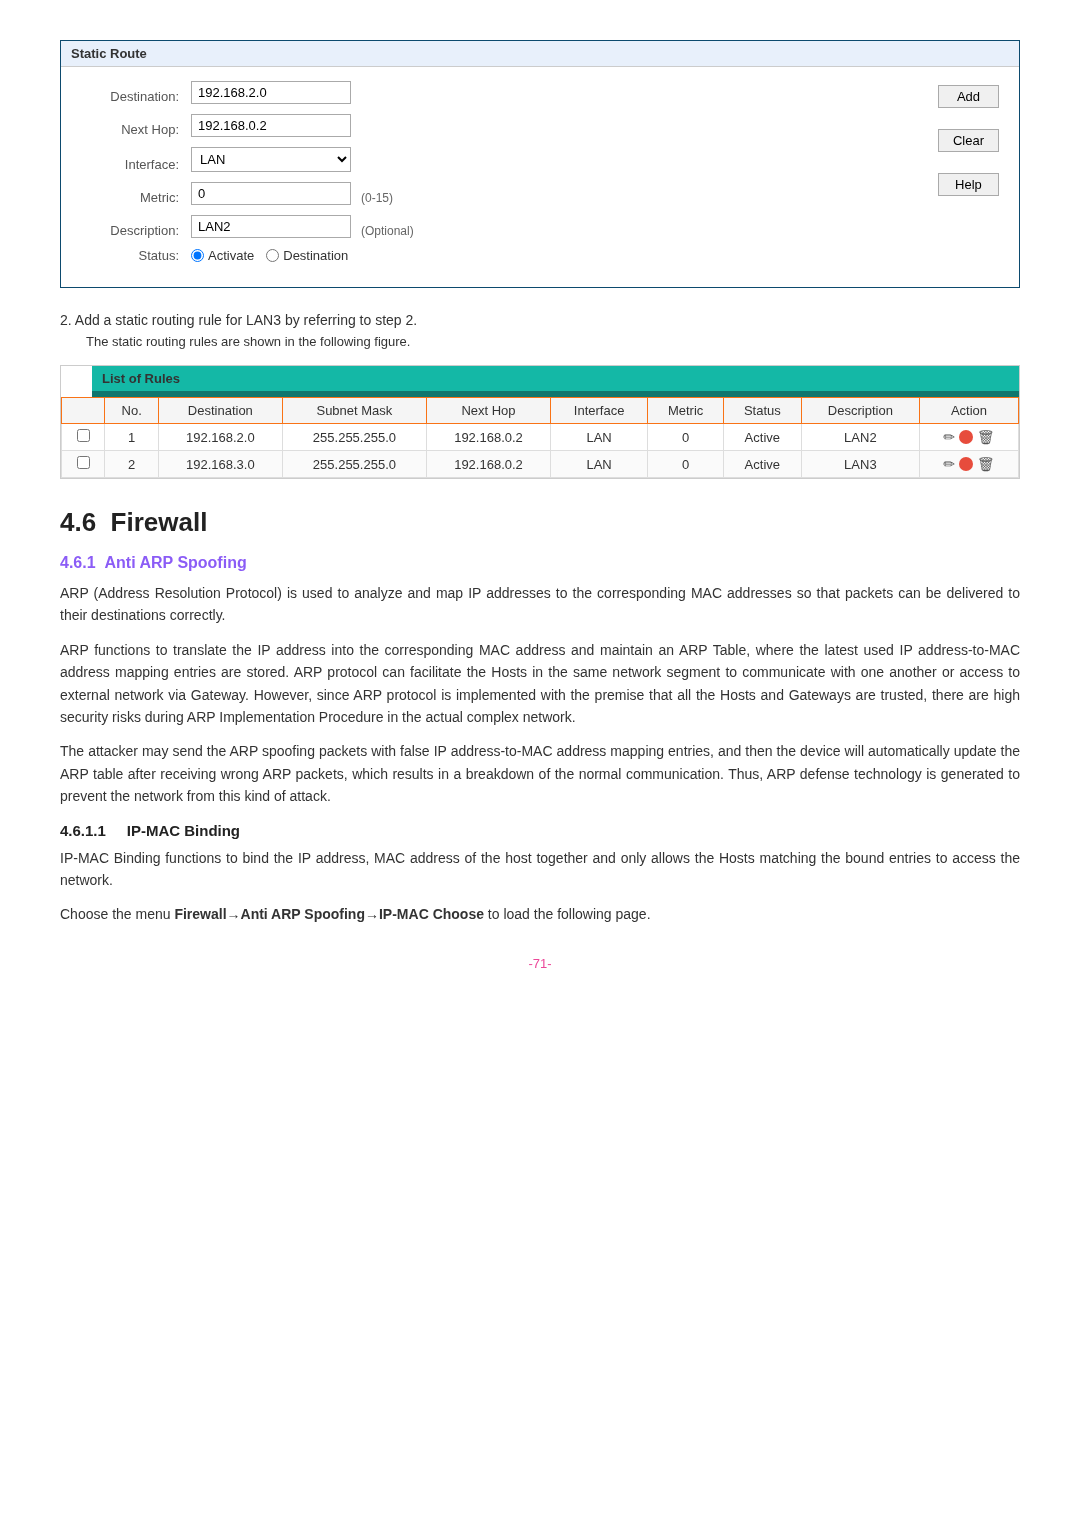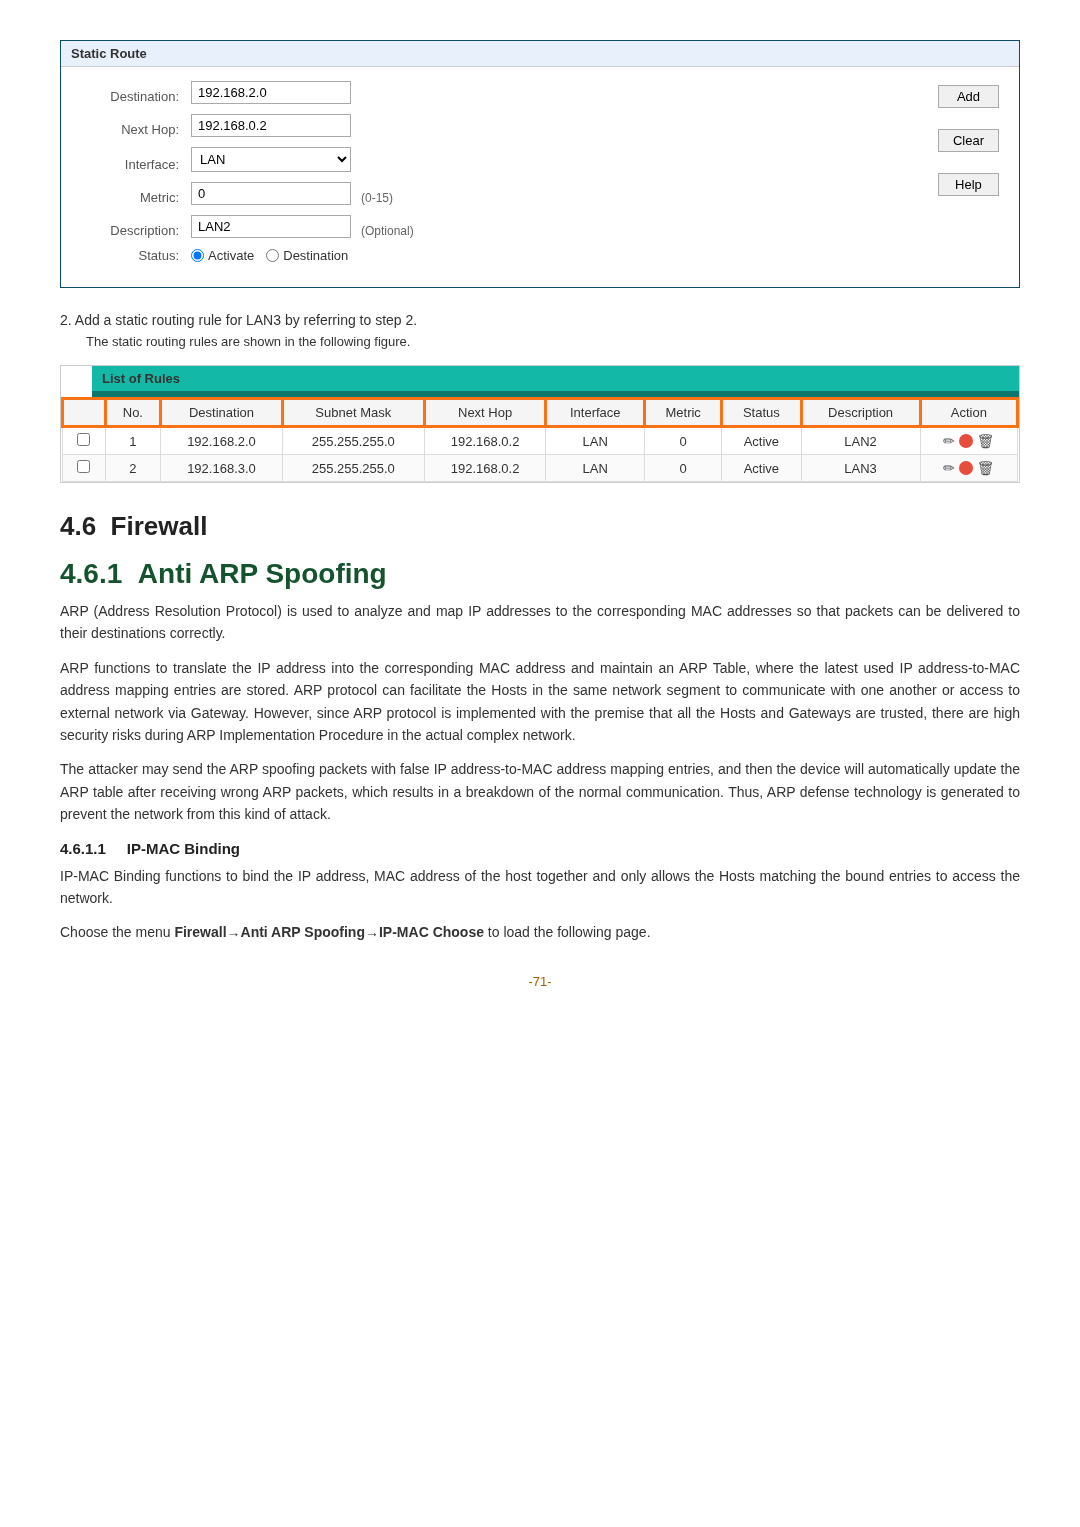--- a/index.html
+++ b/index.html
@@ -120,21 +120,21 @@
     }
     .rules-table {
       width: 100%;
       border-collapse: collapse;
       font-size: 13px;
     }
     .rules-table thead tr {
       background: #f5f5f5;
     }
     .rules-table th {
-      border: 3px solid #f97316;
+      border: 1px solid #f97316;
       padding: 5px 8px;
       font-weight: normal;
       color: #333;
     }
     .rules-table td {
       border: 1px solid #ddd;
       padding: 5px 8px;
       text-align: center;
     }
     .rules-table tr:nth-child(even) { background: #fafafa; }
@@ -147,24 +147,24 @@
     }
 
     
     .section-h1 {
       font-size: 26px;
       font-weight: bold;
       margin: 20px 0 10px 0;
       color: #222;
     }
     .section-h2 {
-      font-size: 28px;
+      font-size: 16px;
       font-weight: bold;
       margin: 16px 0 10px 0;
-      color: #14532d;
+      color: #8b5cf6;
     }
     .section-h3 {
       font-size: 15px;
       font-weight: bold;
       margin: 14px 0 8px 0;
       color: #222;
     }
 
     
     .body-para {
@@ -176,21 +176,21 @@
 
     .menu-path {
       font-weight: bold;
     }
 
     
     .page-number {
       text-align: center;
       margin-top: 30px;
       font-size: 13px;
-      color: #a16207;
+      color: #ec4899;
     }
   </style>
 </head>
 <body>
 
 <div class="panel">
   <div class="panel-header">Static Route</div>
   <div class="panel-body">
     <div class="form-section">
 

